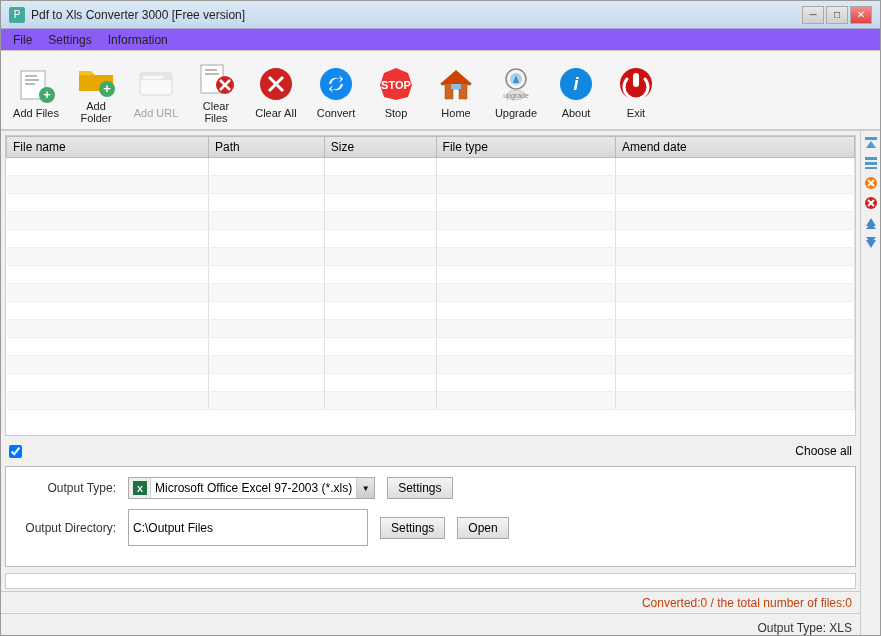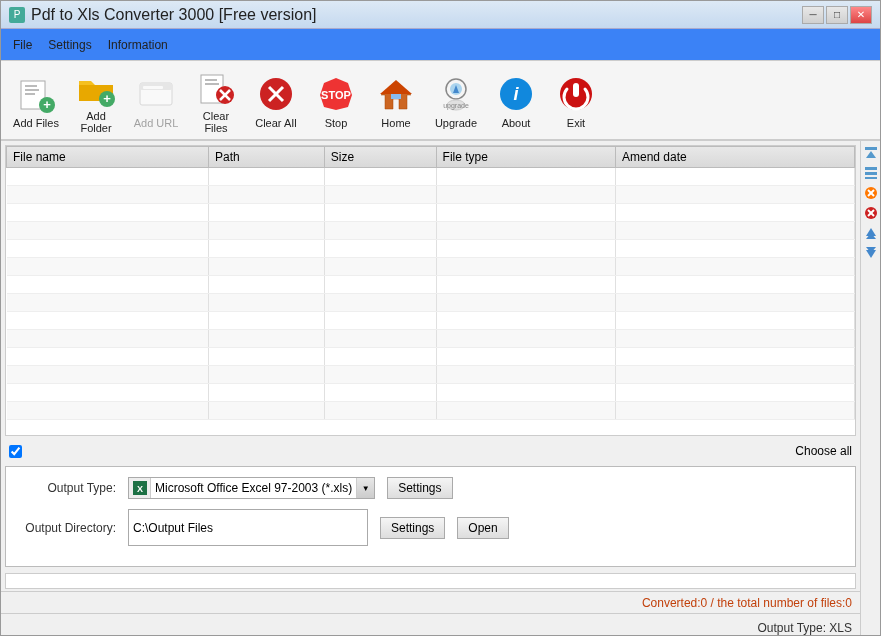--- a/index.html
+++ b/index.html
@@ -38,21 +38,21 @@
       height: 16px;
       background: #4a9;
       border-radius: 2px;
       font-size: 10px;
       display: flex;
       align-items: center;
       justify-content: center;
       color: white;
     }
     .title-text {
-      font-size: 16px;
+      font-size: 12px;
       color: #222;
     }
     .title-buttons {
       display: flex;
       gap: 2px;
     }
     .title-btn {
       width: 22px;
       height: 18px;
       background: linear-gradient(to bottom, #e8e8e8, #d0d0d0);
@@ -60,22 +60,22 @@
       cursor: pointer;
       display: flex;
       align-items: center;
       justify-content: center;
       font-size: 10px;
       color: #333;
     }
     .title-btn.close { background: linear-gradient(to bottom, #f88, #d44); color: white; }
 
     .menu-bar {
-      background: #3b82f6;
-      height: 32px;
+      background: #8b5cf6;
+      height: 22px;
       display: flex;
       align-items: center;
       padding: 0 4px;
       border-bottom: 1px solid #ccc;
     }
     .menu-item {
       padding: 2px 8px;
       cursor: pointer;
       font-size: 12px;
       color: #222;
@@ -374,20 +374,30 @@
       <div class="tool-icon">
         <svg width="38" height="38" viewBox="0 0 38 38">
           <circle cx="19" cy="19" r="16" fill="#cc2222"></circle>
           <line x1="12" y1="12" x2="26" y2="26" stroke="white" stroke-width="3"></line>
           <line x1="26" y1="12" x2="12" y2="26" stroke="white" stroke-width="3"></line>
         </svg>
       </div>
       <span class="tool-label">Clear AIl</span>
     </div>
 
+    <div class="tool-btn">
+      <div class="tool-icon">
+        <svg width="38" height="38" viewBox="0 0 38 38">
+          <circle cx="19" cy="19" r="16" fill="#1188ee"></circle>
+          <path d="M12 19 Q14 10 24 14 L22 10 L26 14 L22 18 L24 14 Q16 12 14 19 Z" fill="white"></path>
+          <path d="M26 19 Q24 28 14 24 L16 28 L12 24 L16 20 L14 24 Q22 26 24 19 Z" fill="white"></path>
+        </svg>
+      </div>
+      <span class="tool-label">Convert</span>
+    </div>
 
     <div class="tool-btn">
       <div class="tool-icon">
         <svg width="38" height="38" viewBox="0 0 38 38">
           <polygon points="19,3 31,8 35,20 31,32 19,35 7,32 3,20 7,8" fill="#ee3333"></polygon>
           <text x="19" y="24" text-anchor="middle" fill="white" font-size="11" font-weight="bold">STOP</text>
         </svg>
       </div>
       <span class="tool-label">Stop</span>
     </div>

